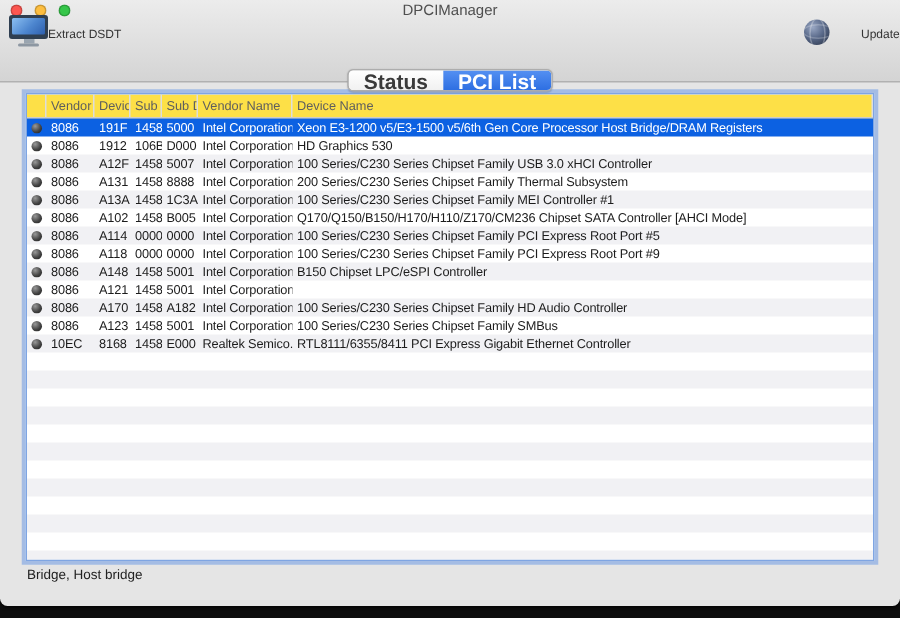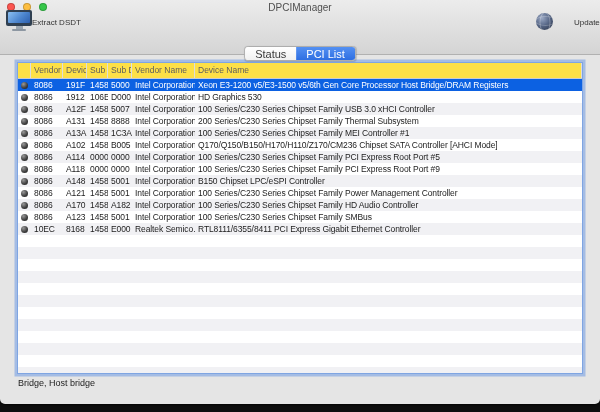--- a/index.html
+++ b/index.html
@@ -48,22 +48,22 @@
                    transform:translateX(-50%); border:1px solid rgba(255,255,255,.28);
                    border-radius:50%; }
   .globe::after { content:""; position:absolute; top:50%; left:-1px; width:19px; height:8px;
                   transform:translateY(-50%); border:1px solid rgba(255,255,255,.22);
                   border-radius:50%; }
 
   
   .segctl { position:absolute; left:50%; top:46px; transform:translateX(-50%);
             display:flex; height:15px; border:1px solid #adadad; border-radius:4px;
             overflow:hidden; background:#fff; box-shadow:0 0.5px 1px rgba(0,0,0,.15); z-index:5; }
-  .seg { padding:0 10px; font-size:11px; line-height:14px; color:#3a3a3a;
-         background:linear-gradient(#ffffff,#f1f1f1); cursor:default; }
+  .seg { padding:0 10px; font-size:14px; line-height:14px; color:#3a3a3a;
+         background:linear-gradient(#ffffff,#f1f1f1); cursor:default;font-weight:bold; }
   .seg + .seg { border-left:1px solid #b5b5b5; }
   .seg.sel { background:linear-gradient(#5490f2,#2e6fe2); color:#fff; border-left:none; }
 
   
   .tablewrap { position:absolute; left:17px; top:62px; width:566px; height:312px;
                background:#fff; overflow:hidden;
                border:1px solid #7fa5e2;
                box-shadow:0 0 0 2.5px rgba(112,155,227,.55); }
   .thead { display:flex; height:16px; background:#fde047; border-bottom:1px solid #cccccc; }
   .th { font-size:8.5px; color:#5e5e5e; line-height:15px; padding-left:3px;
@@ -242,21 +242,20 @@
           </div>
           <div class="trow">
             <div class="td c0">
               <div class="devdot"></div>
             </div>
             <div class="td c1">8086</div>
             <div class="td c2">A121</div>
             <div class="td c3">1458</div>
             <div class="td c4">5001</div>
             <div class="td c5">Intel Corporation</div>
-            <div class="td c6">100 Series/C230 Series Chipset Family Power Management Controller</div>
           </div>
           <div class="trow stripe">
             <div class="td c0">
               <div class="devdot"></div>
             </div>
             <div class="td c1">8086</div>
             <div class="td c2">A170</div>
             <div class="td c3">1458</div>
             <div class="td c4">A182</div>
             <div class="td c5">Intel Corporation</div>

